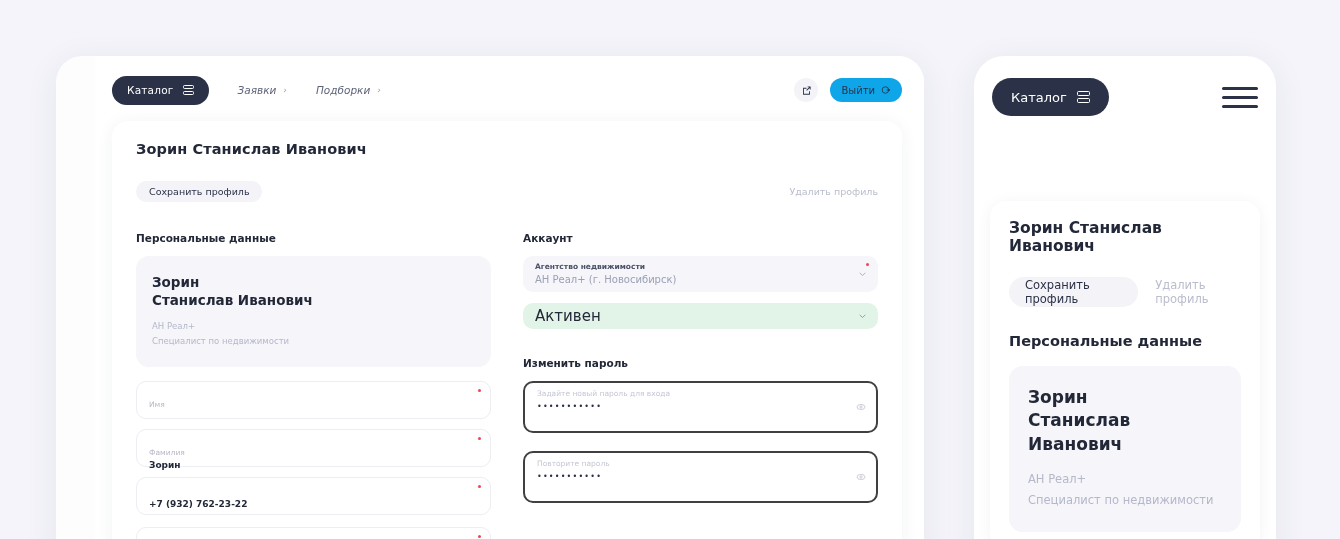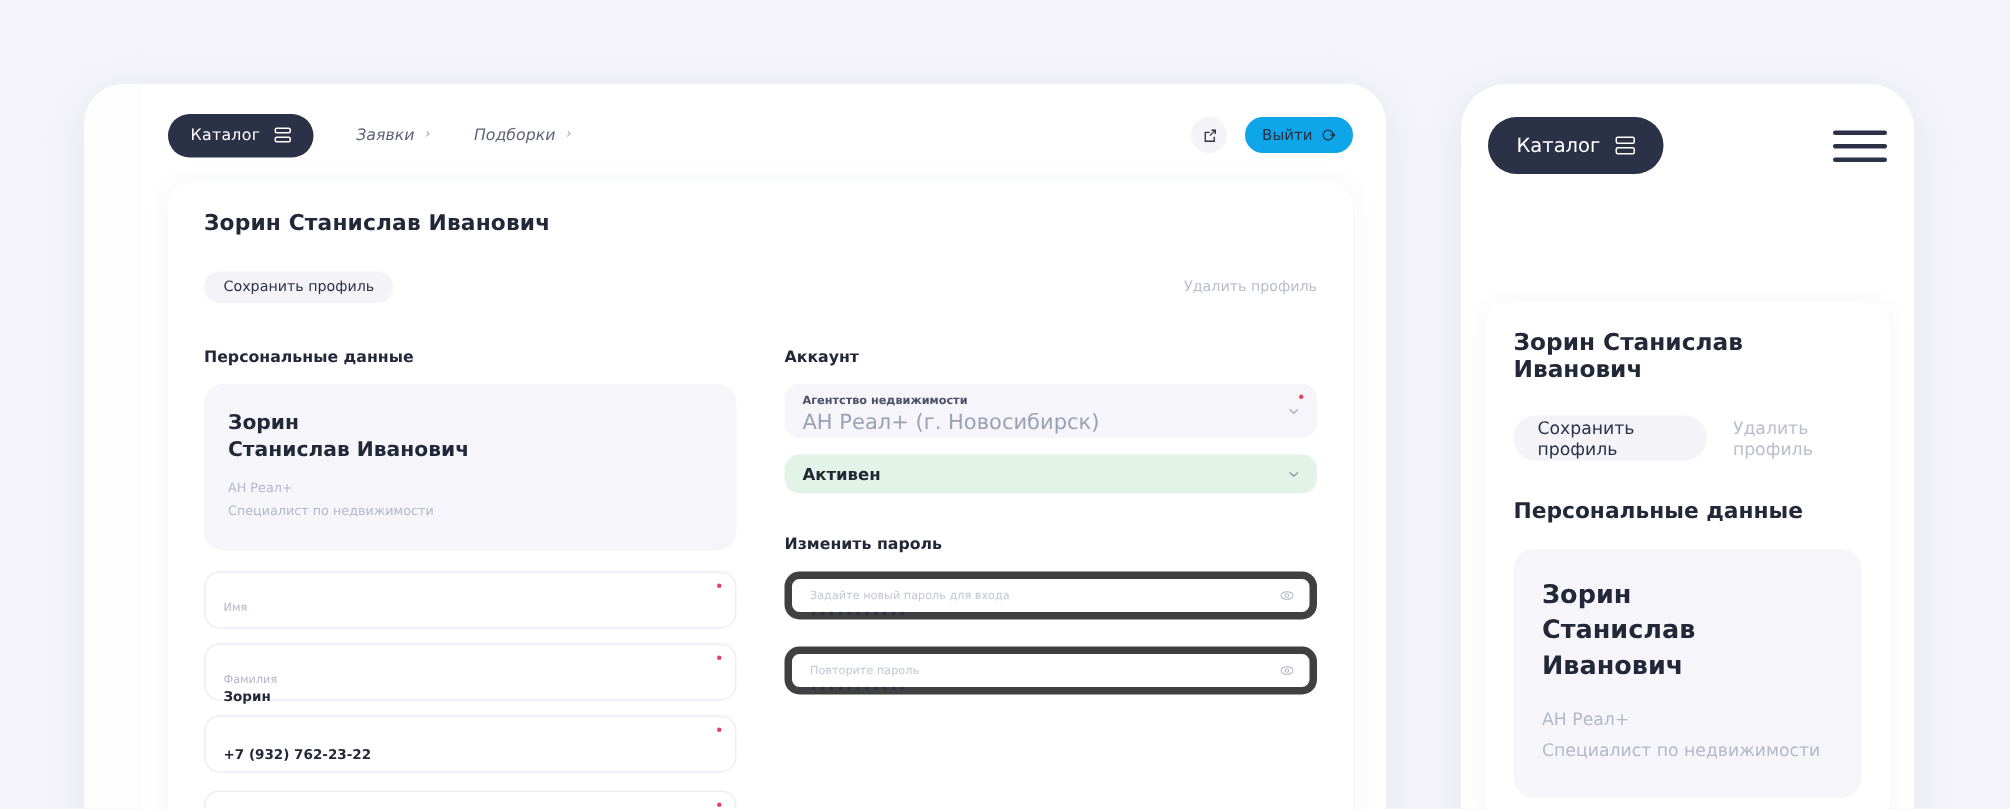--- a/index.html
+++ b/index.html
@@ -89,34 +89,34 @@
   }
   .field .lbl { font-size: 7.5px; color: #b4b8c8; }
   .field .val { font-size: 9px; color: #232838; font-weight: 700; margin-top: 3px; }
   .req { position: absolute; right: 9px; top: 7px; width: 3px; height: 3px; border-radius: 50%; background: #e8455c; }
 
   .field-flat {
     position: relative; background: #f5f5fa; border-radius: 10px;
     height: 36px; padding: 6px 12px;
   }
   .field-flat .lbl { font-size: 7.5px; color: #4a5166; font-weight: 700; }
-  .field-flat .val { font-size: 14px; color: #9ba1b4; margin-top: 3px; }
+  .field-flat .val { font-size: 10px; color: #9ba1b4; margin-top: 3px; }
 
   .status-bar {
     position: relative; background: #e2f4e7; border-radius: 10px;
     height: 26px; margin-top: 11px; display: flex; align-items: center;
     padding: 0 12px; cursor: pointer;
   }
-  .status-bar .val { font-size: 11px; font-weight: 700; color: #232838; }
+  .status-bar .val { font-size: 15px; font-weight: 400; color: #232838; }
 
   .chev-dn { position: absolute; right: 11px; top: 50%; transform: translateY(-50%); }
 
   .pwd-field {
-    position: relative; background: #ffffff; border: 5px solid #404040;
-    border-radius: 10px; height: 32px; padding: 6px 12px; margin-top: 10px;
+    position: relative; background: #ffffff; border: 2px solid #404040;
+    border-radius: 10px; height: 52px; padding: 6px 12px; margin-top: 10px;
   }
   .pwd-field .lbl { font-size: 7.5px; color: #c3c7d4; }
   .pwd-field .val { font-size: 8px; color: #2b3247; letter-spacing: 1.2px; margin-top: 4px; }
   .eye { position: absolute; right: 10px; top: 50%; transform: translateY(-50%); cursor: pointer; }
 
   
   .mobile-frame {
     position: absolute; left: 974px; top: 56px;
     width: 302px; height: 540px;
     background: #ffffff; border-radius: 30px 30px 0 0;

